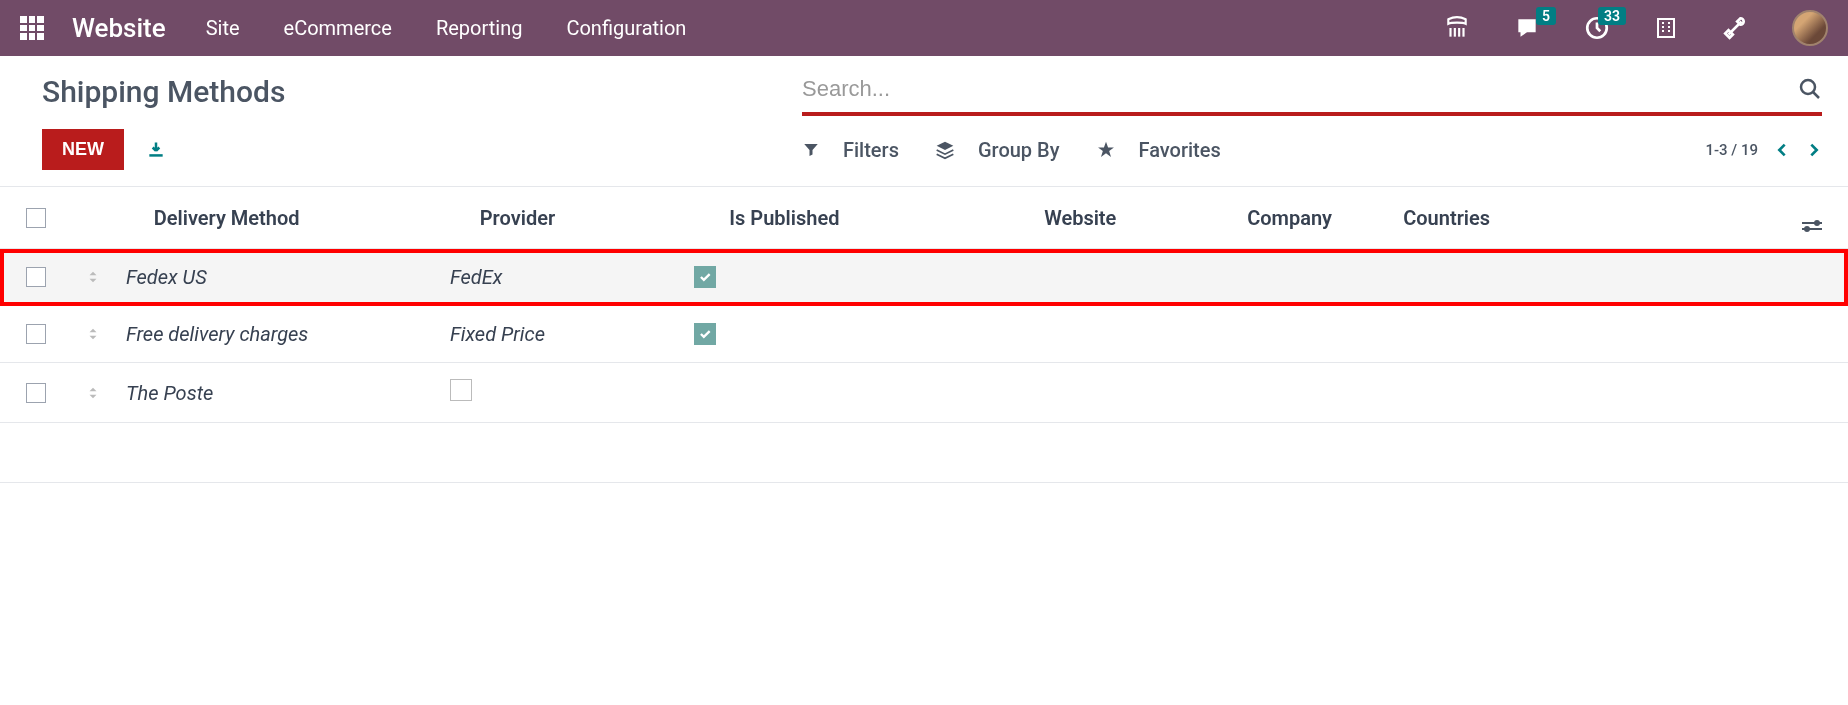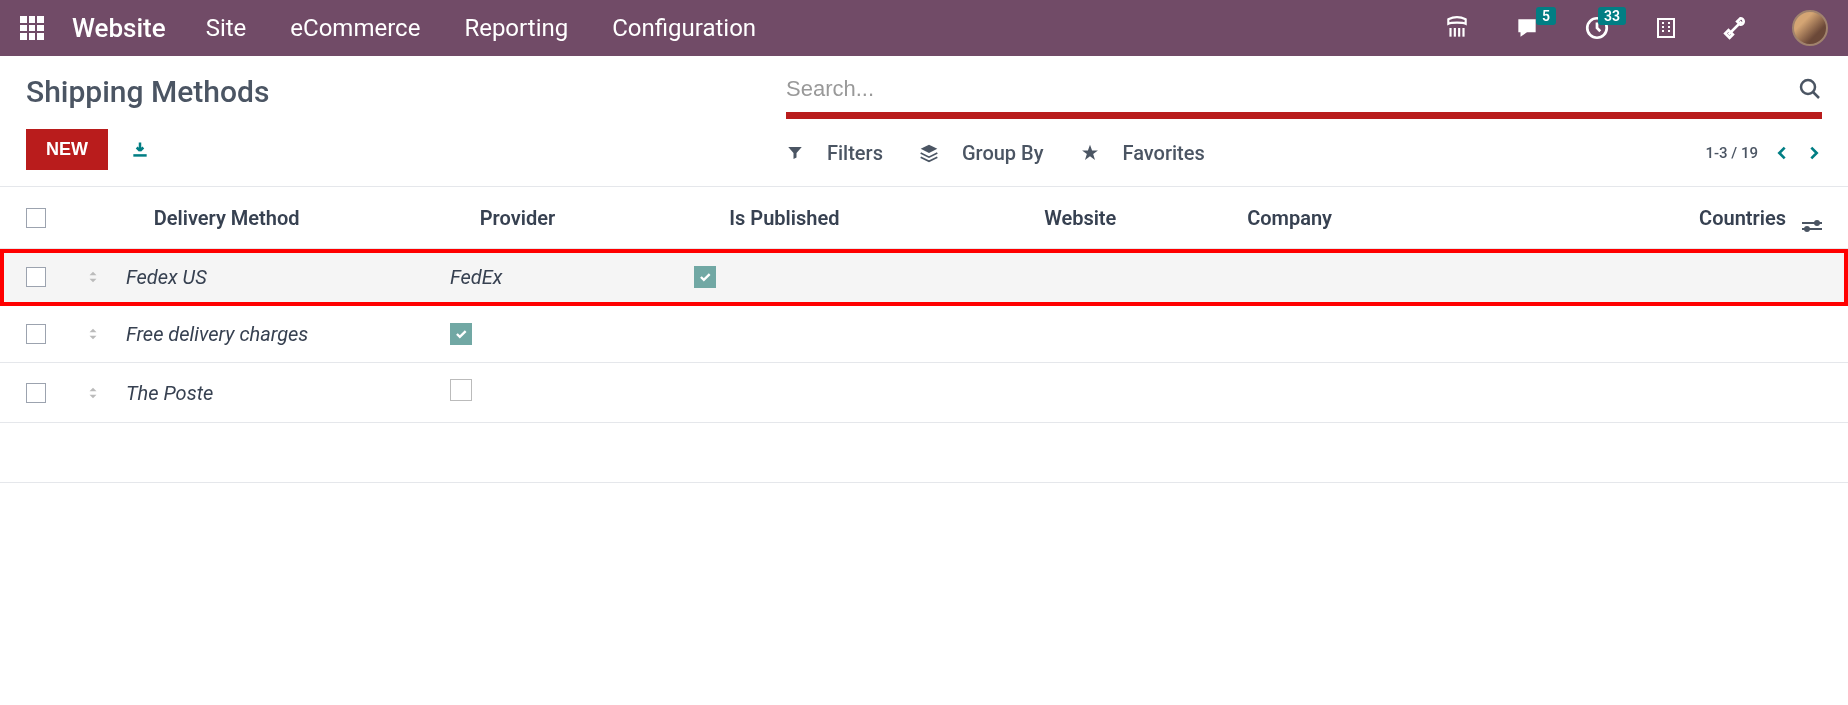--- a/index.html
+++ b/index.html
@@ -3,57 +3,57 @@
 <meta charset="utf-8">
 <style>
 * { margin: 0; padding: 0; box-sizing: border-box; }
 body { font-family: -apple-system, BlinkMacSystemFont, "Segoe UI", Roboto, Helvetica, Arial, sans-serif; font-size: 16px; color: #374151; width: 1848px; background: #fff; }
 
 .topbar { background: #714b67; height: 56px; display: flex; align-items: center; padding: 0 20px; color: #fff; }
 .apps-icon { width: 24px; height: 24px; display: grid; grid-template-columns: repeat(3, 1fr); grid-template-rows: repeat(3, 1fr); gap: 2px; margin-right: 28px; cursor: pointer; }
 .apps-icon span { background: #fff; }
 .brand { font-size: 26px; font-weight: 500; margin-right: 40px; }
 .nav-menu { display: flex; gap: 44px; }
-.nav-item { font-size: 24px; cursor: pointer; }
+.nav-item { font-size: 20px; cursor: pointer; }
 .spacer { flex: 1; }
 .top-icons { display: flex; align-items: center; gap: 44px; }
 .top-icon { position: relative; cursor: pointer; display: flex; align-items: center; }
 .badge { position: absolute; top: -8px; right: -16px; background: #017e84; color: #fff; font-size: 14px; padding: 1px 6px; border-radius: 3px; font-weight: 600; }
 .avatar { width: 36px; height: 36px; border-radius: 50%; background: linear-gradient(135deg, #d4a574 30%, #6b4838 70%); border: 2px solid #a0826d; }
 
-.header-area { padding: 18px 26px 16px 26px; display: flex; align-items: flex-start; }
+.header-area { padding: 18px 26px 16px 26px; display: flex; align-items: flex-start; margin-left: 16px; }
 .header-left { flex: 0 0 760px; }
 .page-title { font-size: 30px; color: #4b5563; font-weight: 500; margin-bottom: 20px; }
 .header-buttons { display: flex; align-items: center; gap: 22px; }
 .new-btn { background: #b91c1c; color: #fff; border: none; padding: 10px 20px; font-size: 18px; font-weight: 600; cursor: pointer; }
 .download-icon { color: #017e84; cursor: pointer; font-size: 20px; }
 
 .header-right { flex: 1; padding-top: 2px; }
-.search-row { border-bottom: 7px solid #b91c1c; padding-bottom: 10px; margin-bottom: 22px; display: flex; align-items: center; gap: 16px; }
+.search-row { border-bottom: 4px solid #b91c1c; padding-bottom: 10px; margin-bottom: 22px; display: flex; align-items: center; gap: 16px; }
 .search-input { border: none; outline: none; font-size: 22px; flex: 1; color: #6b7280; }
 .search-input::placeholder { color: #999; }
 .search-icon { color: #4b5563; cursor: pointer; }
 
 .filter-row { display: flex; align-items: center; gap: 36px; color: #4b5563; font-size: 20px; font-weight: 500; }
 .filter-item { display: flex; align-items: center; gap: 23px; cursor: pointer; }
 .filter-spacer { flex: 1; }
 .pager { display: flex; align-items: center; gap: 16px; }
 .pager-text { font-size: 15px; }
 .chev { color: #017e84; cursor: pointer; }
 
 .table-wrap { border-top: 1px solid #e5e7eb; }
 .thead { display: flex; align-items: center; padding: 18px 26px; border-bottom: 1px solid #e5e7eb; font-size: 20px; font-weight: 600; color: #374151; gap: 16px; }
 .col-check { width: 60px; }
 .col-handle { width: 40px; }
 .col-delivery { width: 324px; }
 .col-provider { width: 244px; }
 .col-published { width: 250px; }
 .col-website { width: 200px; text-align: center; }
 .col-company { width: 204px; text-align: center; }
-.col-countries { width: 400px; text-align: right; }
+.col-countries { width: 400px; text-align: left; }
 .col-settings { flex: 1; text-align: right; }
 
 .trow { display: flex; align-items: center; padding: 16px 26px; border-bottom: 1px solid #e5e7eb; font-size: 20px; color: #374151; cursor: pointer; font-style: italic; }
 .trow.highlighted { outline: 4px solid #ff0000; outline-offset: -4px; background: #f5f5f5; }
 .checkbox { width: 20px; height: 20px; border: 1px solid #9ca3af; background: #fff; cursor: pointer; }
 .handle-sort { color: #bbb; font-size: 16px; cursor: grab; }
 .published-check { width: 22px; height: 22px; display: inline-flex; align-items: center; justify-content: center; }
 .published-check.checked { background: #71a8a4; color: #fff; }
 .published-check.unchecked { border: 1px solid #bbb; background: #fff; }
 
@@ -244,20 +244,21 @@
     <div class="col-check">
           <div class="checkbox"></div>
         </div>
     <div class="col-handle"><span class="handle-sort">
       <svg width="14" height="18" viewBox="0 0 24 24" fill="#bbb">
               <path d="M12 3 L6 9 H18 Z"></path>
               <path d="M12 21 L6 15 H18 Z"></path>
             </svg>
     </span></div>
     <div class="col-delivery">Free delivery charges</div>
+    <div class="col-provider">Fixed Price</div>
     <div class="col-published">
       <span class="published-check checked">
         <svg width="14" height="14" viewBox="0 0 24 24" fill="none" stroke="#fff" stroke-width="4">
               <path d="M5 12l5 5L20 7"></path>
             </svg>
       </span>
     </div>
     <div class="col-website"></div>
     <div class="col-company"></div>
     <div class="col-countries"></div>

